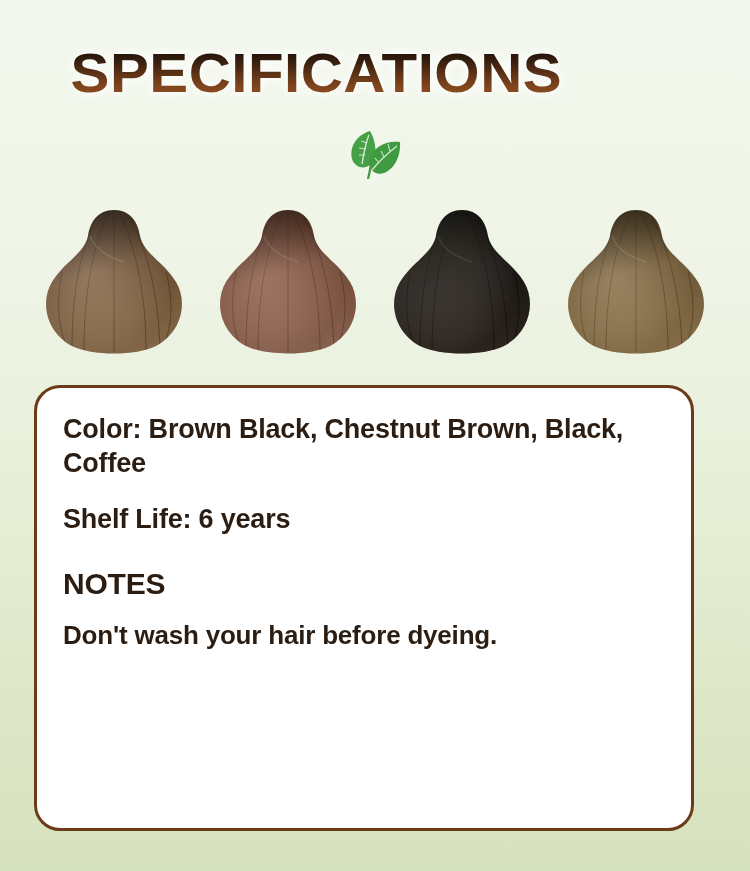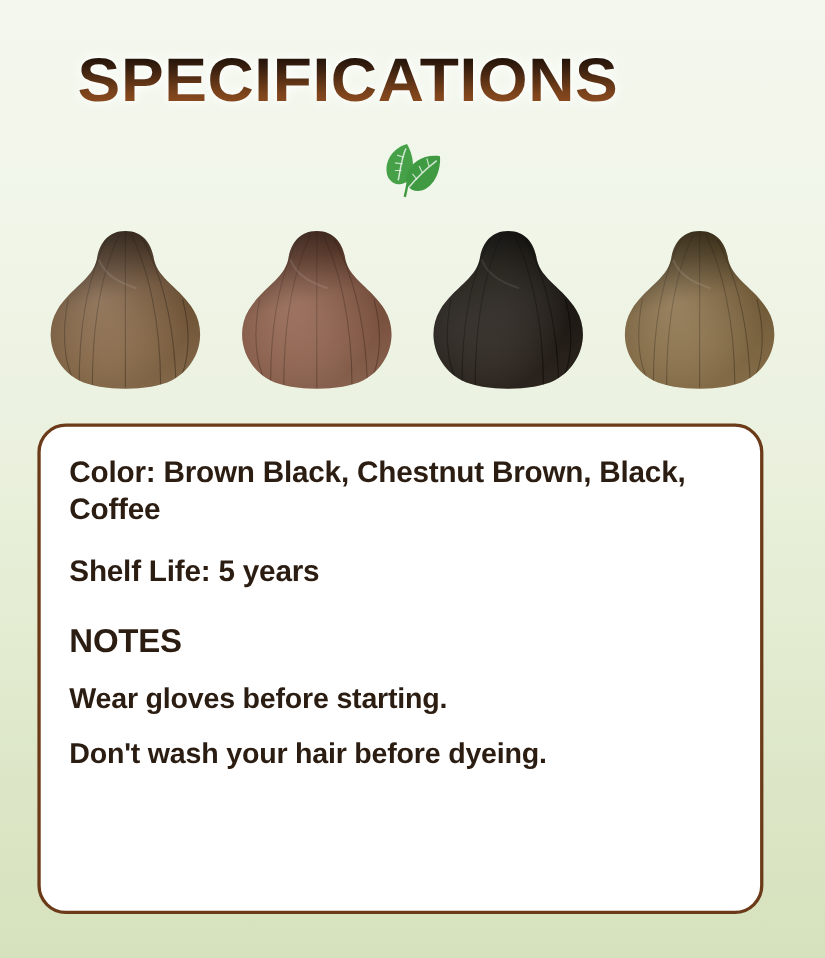--- a/index.html
+++ b/index.html
@@ -311,24 +311,23 @@
     </div>
 
   </div>
 
   <div class="card">
     <div class="card-inner">
 
       <p class="spec-line tight">Color: Brown Black, Chestnut Brown, Black, Coffee</p>
 
 
-      <p class="spec-line">Shelf Life: 5 years</p>
+      <p class="spec-line">Shelf Life: 6 years</p>
 
       <h2 class="notes-title">NOTES</h2>
 
-      <p class="note-line">Wear gloves before starting.</p>
 
       <p class="note-line">Don't wash your hair before dyeing.</p>
 
     </div>
   </div>
 
 </div>
 
 </body></html>

